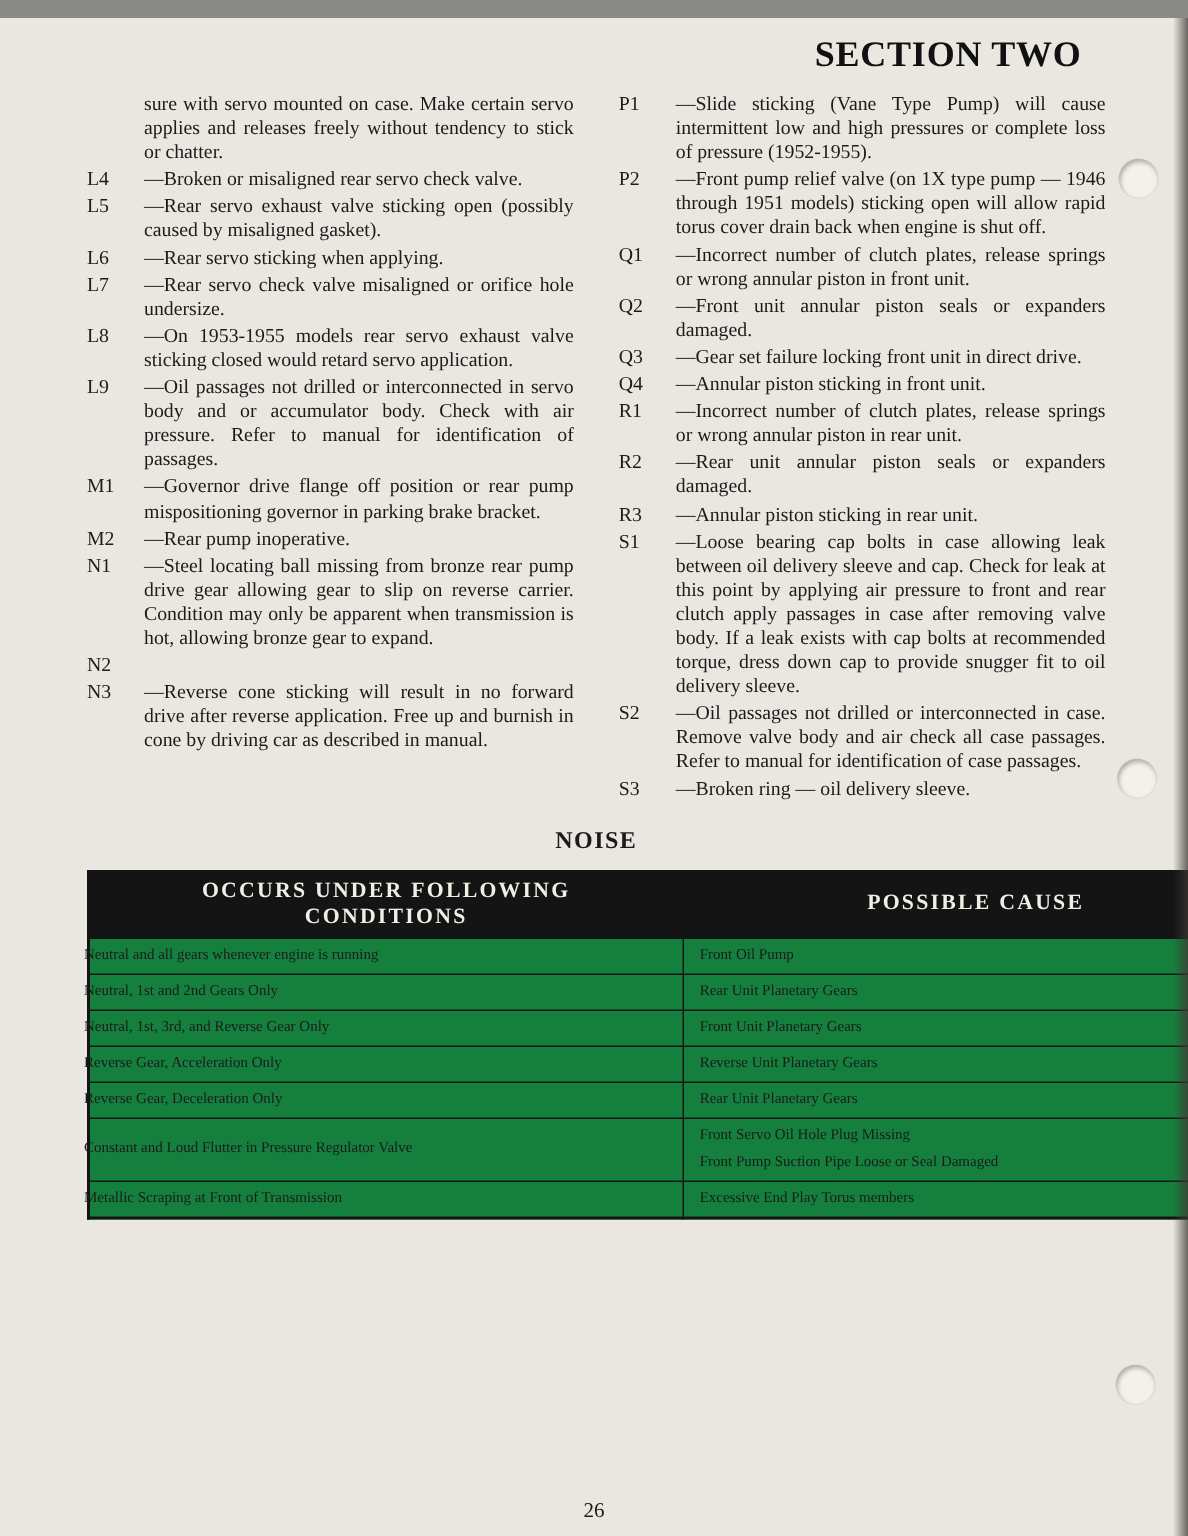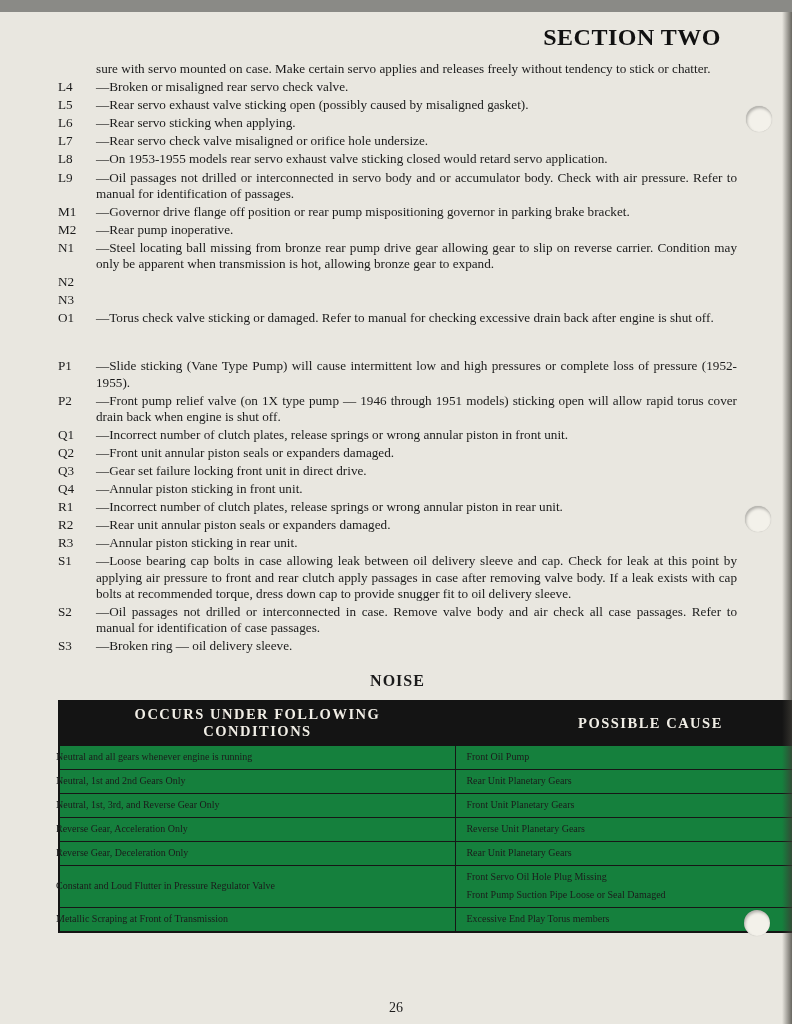--- a/index.html
+++ b/index.html
@@ -18,21 +18,21 @@
   .section-title {
     text-align:right;
     font-size:24px;
     font-weight:bold;
     letter-spacing:0.5px;
     padding-right:16px;
     margin-top:2px;
     color:#111;
   }
 
-  .columns { display:flex; gap:30px; margin-top:10px;flex-direction:column; }
+  .columns { display:flex; gap:30px; margin-top:10px; }
   .col { flex:1; min-width:0; }
 
   .item { display:flex; margin-bottom:2px; font-size:13.2px; line-height:16.1px; }
   .item .code { width:38px; flex:none; }
   .item .text { flex:1; text-align:justify; }
 
   .noise-title {
     text-align:center;
     font-size:16px;
     font-weight:bold;
@@ -159,26 +159,23 @@
             <span class="code">N1</span>
             <span class="text">—Steel locating ball missing from bronze rear pump drive gear allowing gear to slip on reverse carrier. Condition may only be apparent when transmission is hot, allowing bronze gear to expand.</span>
           </div>
 
           <div class="item">
             <span class="code">N2</span>
           </div>
 
           <div class="item">
             <span class="code">N3</span>
-          </div>
-
-          <div class="item">
-            <span class="code">O1</span>
-            <span class="text">—Torus check valve sticking or damaged. Refer to manual for checking excessive drain back after engine is shut off.</span>
-          </div>
+            <span class="text">—Reverse cone sticking will result in no forward drive after reverse application. Free up and burnish in cone by driving car as described in manual.</span>
+          </div>
+
         </section>
 
       <section class="col">
 
           <div class="item">
             <span class="code">P1</span>
             <span class="text">—Slide sticking (Vane Type Pump) will cause intermittent low and high pressures or complete loss of pressure (1952-1955).</span>
           </div>
 
           <div class="item">

